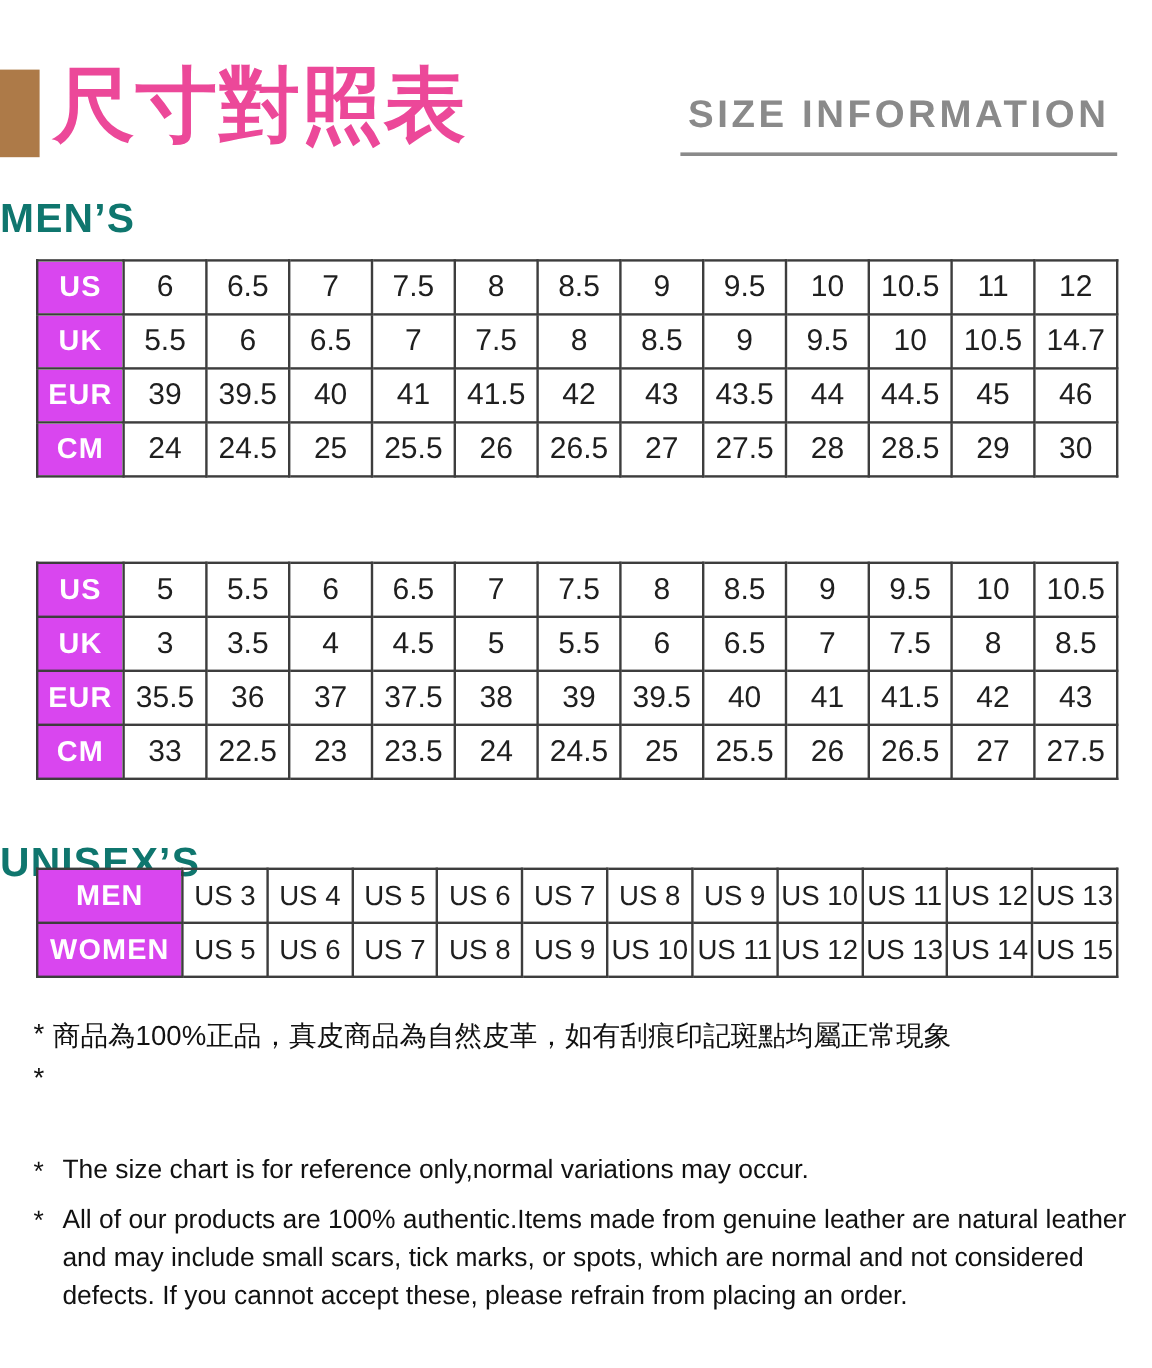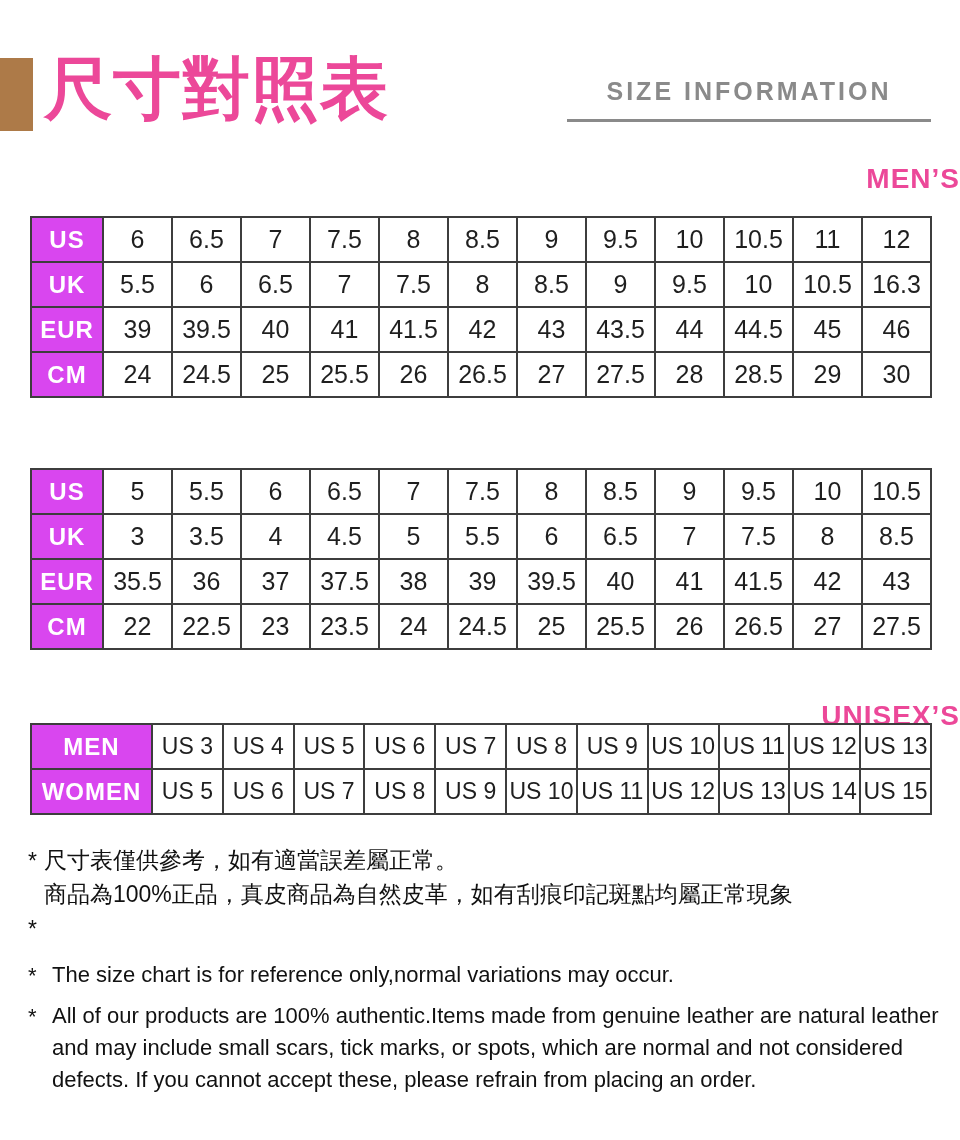--- a/index.html
+++ b/index.html
@@ -8,27 +8,27 @@
     font-family:"Liberation Sans","DejaVu Sans",sans-serif;color:#1f1f1f;
   }
   
   .accent-bar{position:absolute;left:0;top:58px;width:33px;height:73px;background:#ad7a48;}
   .title-zh{
     position:absolute;left:44px;top:45px;font-size:68px;line-height:86px;
     font-weight:bold;color:#ec4899;letter-spacing:1px;white-space:nowrap;
   }
   .size-info{
     position:absolute;left:567px;top:77px;width:364px;text-align:center;
-    font-size:25px;font-weight:bold;color:#8a8a8a;letter-spacing:3px;
+    font-size:32px;font-weight:bold;color:#8a8a8a;letter-spacing:3px;
     padding-bottom:13px;border-bottom:3px solid #8a8a8a;white-space:nowrap;
   }
   
   .section-heading{
-    position:absolute;left:0;width:100%;text-align:right;
-    font-size:28px;font-weight:bold;color:#ec4899;letter-spacing:1px;
+    position:absolute;left:0;width:100%;text-align:left;
+    font-size:34px;font-weight:bold;color:#0f766e;letter-spacing:1px;
   }
   .h-mens{top:163px;}
   .h-womens{top:416px;}
   .h-unisex{top:667px;margin-top:33px;}
   
   table.size-table{
     position:absolute;left:30px;width:902px;border-collapse:collapse;table-layout:fixed;
   }
   .t-mens{top:216px;height:174px;}
   .t-womens{top:468px;height:174px;}
@@ -86,21 +86,21 @@
           <td>6</td>
           <td>6.5</td>
           <td>7</td>
           <td>7.5</td>
           <td>8</td>
           <td>8.5</td>
           <td>9</td>
           <td>9.5</td>
           <td>10</td>
           <td>10.5</td>
-          <td>16.3</td>
+          <td>14.7</td>
         </tr>
         <tr>
           <th>EUR</th>
           <td>39</td>
           <td>39.5</td>
           <td>40</td>
           <td>41</td>
           <td>41.5</td>
           <td>42</td>
           <td>43</td>
@@ -170,21 +170,21 @@
           <td>39</td>
           <td>39.5</td>
           <td>40</td>
           <td>41</td>
           <td>41.5</td>
           <td>42</td>
           <td>43</td>
         </tr>
         <tr>
           <th>CM</th>
-          <td>22</td>
+          <td>33</td>
           <td>22.5</td>
           <td>23</td>
           <td>23.5</td>
           <td>24</td>
           <td>24.5</td>
           <td>25</td>
           <td>25.5</td>
           <td>26</td>
           <td>26.5</td>
           <td>27</td>
@@ -221,21 +221,21 @@
           <td>US 11</td>
           <td>US 12</td>
           <td>US 13</td>
           <td>US 14</td>
           <td>US 15</td>
         </tr>
       </tbody>
   </table>
 
   <div class="notes notes-zh">
-      <p><span class="star">*</span><span>尺寸表僅供參考，如有適當誤差屬正常。</span></p>
+      <p><span class="star">*</span></p>
       <p class="no-star"><span>商品為100%正品，真皮商品為自然皮革，如有刮痕印記斑點均屬正常現象</span></p>
       <p><span class="star">*</span></p>
     </div>
   <div class="notes notes-en">
       <p><span class="star">*</span><span>The size chart is for reference only,normal variations may occur.</span></p>
       <p><span class="star">*</span><span>All of our products are 100% authentic.Items made from genuine leather are natural leather and may include small scars, tick marks, or spots, which are normal and not considered defects. If you cannot accept these, please refrain from placing an order.</span></p>
     </div>
 
 </div>
 

